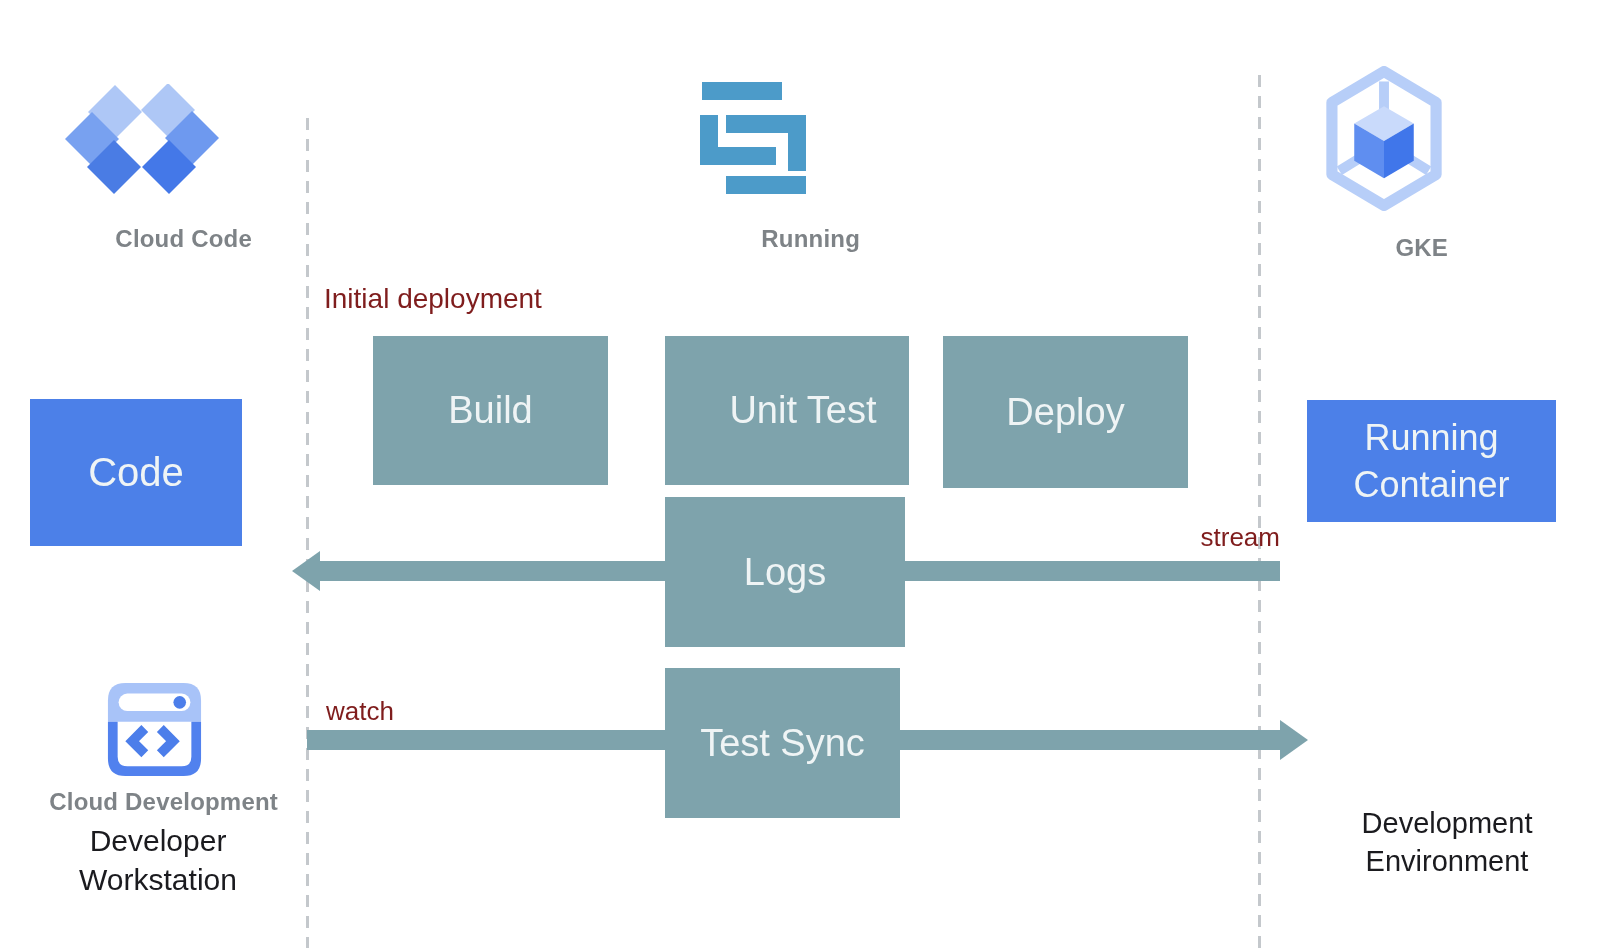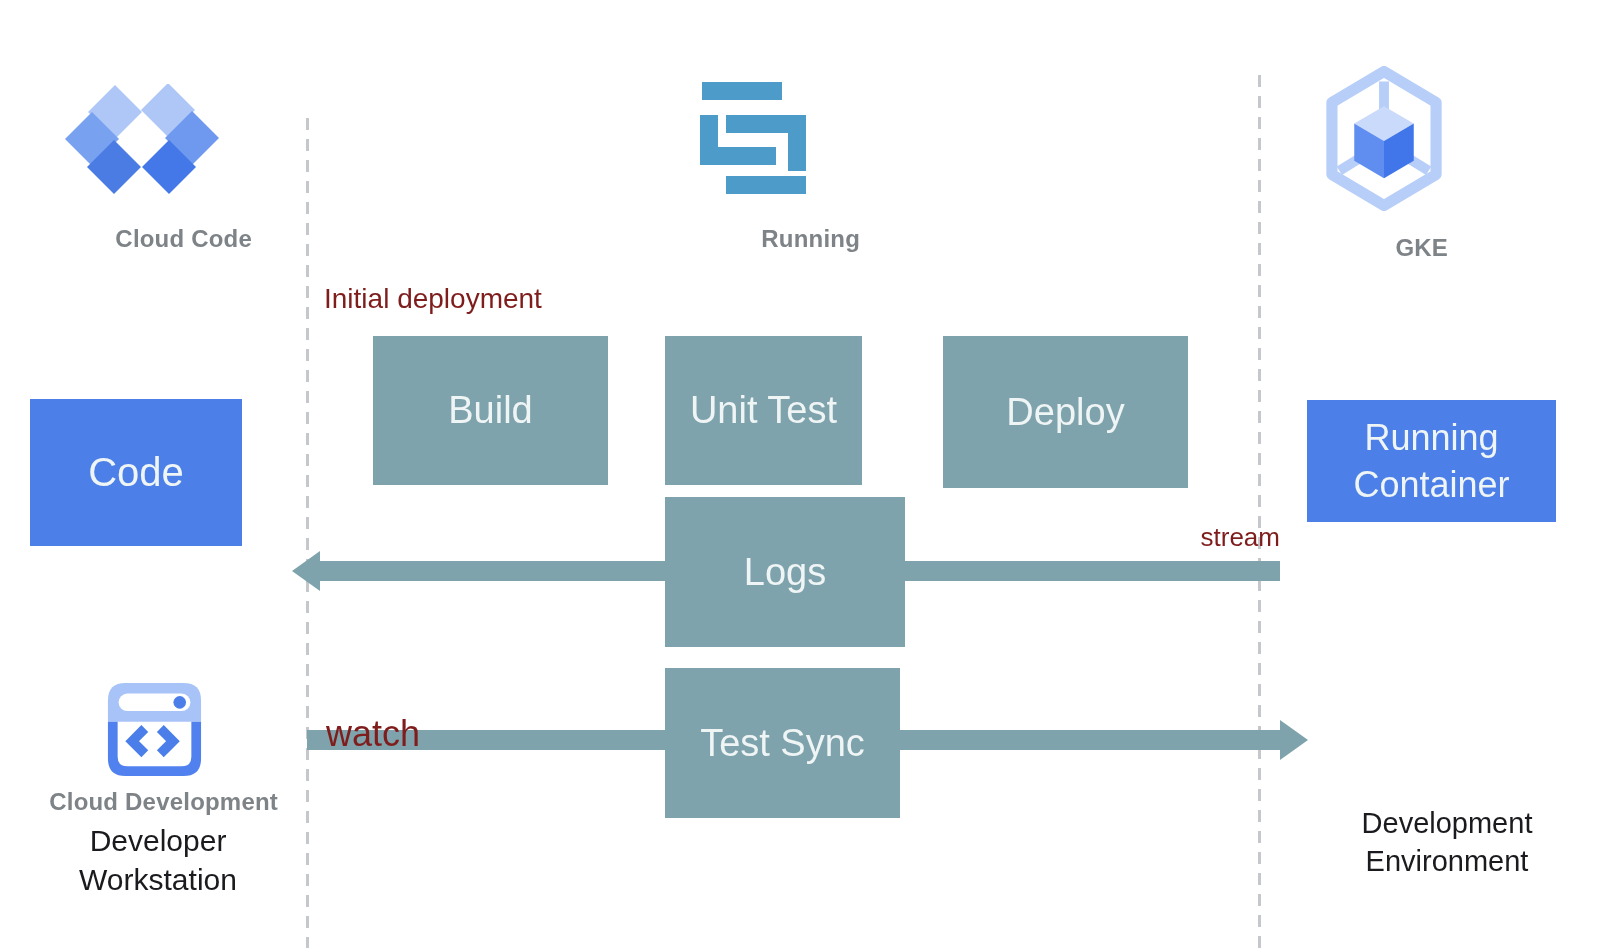--- a/index.html
+++ b/index.html
@@ -117,41 +117,41 @@
       <line x1="86" y1="84" x2="68" y2="73"></line>
     </g>
     <polygon points="50,32 74,46 50,60 26,46" fill="#C9DAFB"></polygon>
     <polygon points="26,46 50,60 50,90 26,76" fill="#5F8EF0"></polygon>
     <polygon points="74,46 50,60 50,90 74,76" fill="#4076EA"></polygon>
   </svg>
   <div class="tool-label" style="left:1320px; top:234px; width:128px;">GKE</div>
 
   <div class="black-label" style="left:300px; top:283px; font-size:28px;">Initial deployment</div>
   <div class="black-label" style="left:1100px; top:522px; width:156px; text-align:right; font-size:26px;">stream</div>
-  <div class="black-label" style="left:302px; top:713px; font-size:36px;">watch</div>
+  <div class="black-label" style="left:302px; top:696px; font-size:26px;">watch</div>
 
   <div>
     <div class="shaft" style="left:318px; top:561px; width:962px;"></div>
     <div class="head-left" style="left:292px; top:551px;"></div>
   </div>
 
   <div>
     <div class="shaft" style="left:307px; top:730px; width:973px;"></div>
     <div class="head-right" style="left:1280px; top:720px;"></div>
   </div>
 
   <div class="node entity" style="left:30px; top:399px; width:212px; height:147px; font-size:40px;">
     <span>Code</span>
   </div>
 
   <div class="node process" style="left:373px; top:336px; width:235px; height:149px;">
     <span>Build</span>
   </div>
 
-  <div class="node process" style="left:665px; top:336px; width:197px; height:149px;">
+  <div class="node process" style="left:665px; top:336px; width:212px; height:149px;padding-left:32px;">
     <span>Unit Test</span>
   </div>
 
   <div class="node process" style="left:943px; top:336px; width:245px; height:152px;">
     <span>Deploy</span>
   </div>
 
   <div class="node process" style="left:665px; top:497px; width:240px; height:150px;">
     <span>Logs</span>
   </div>

